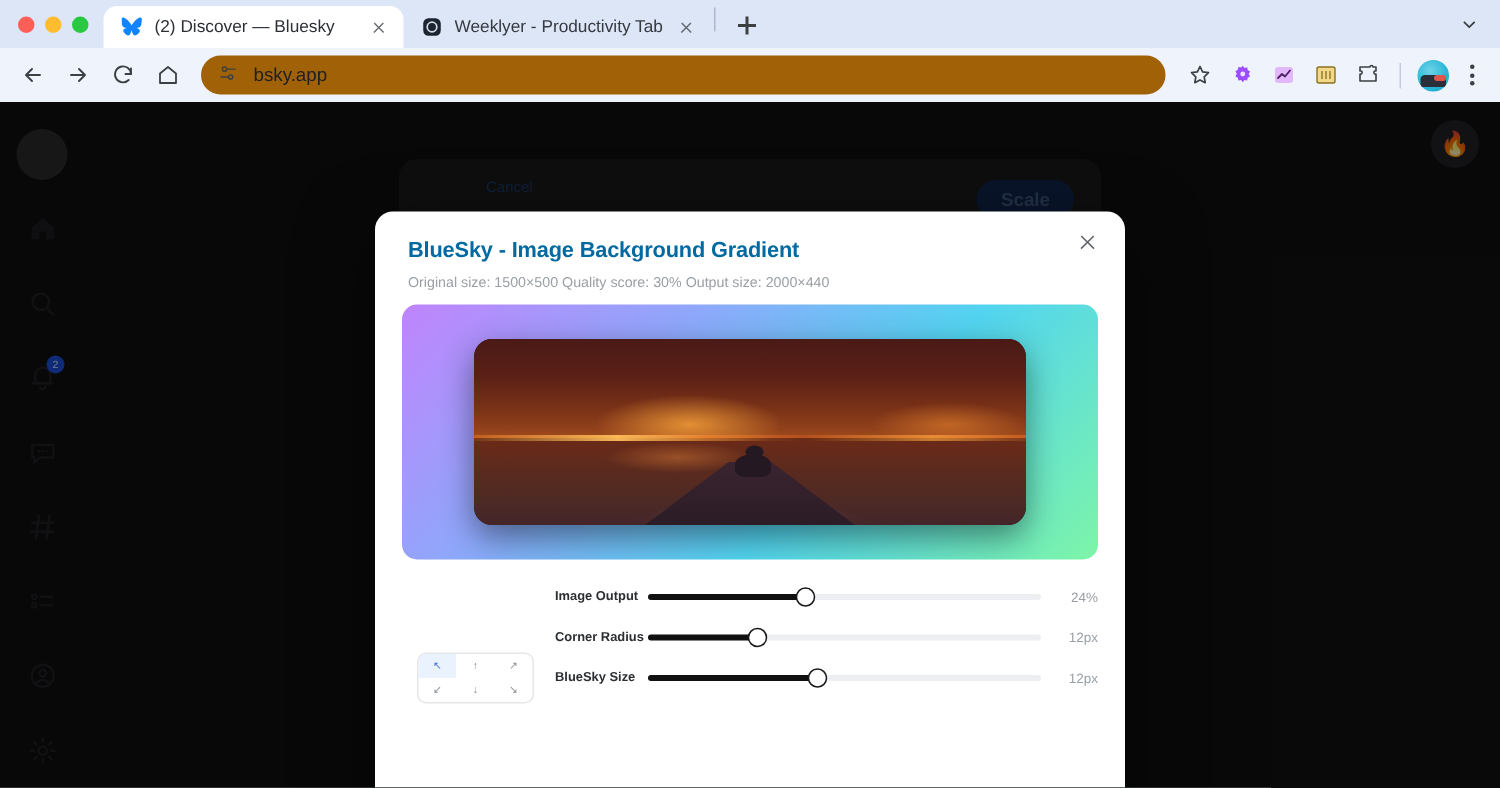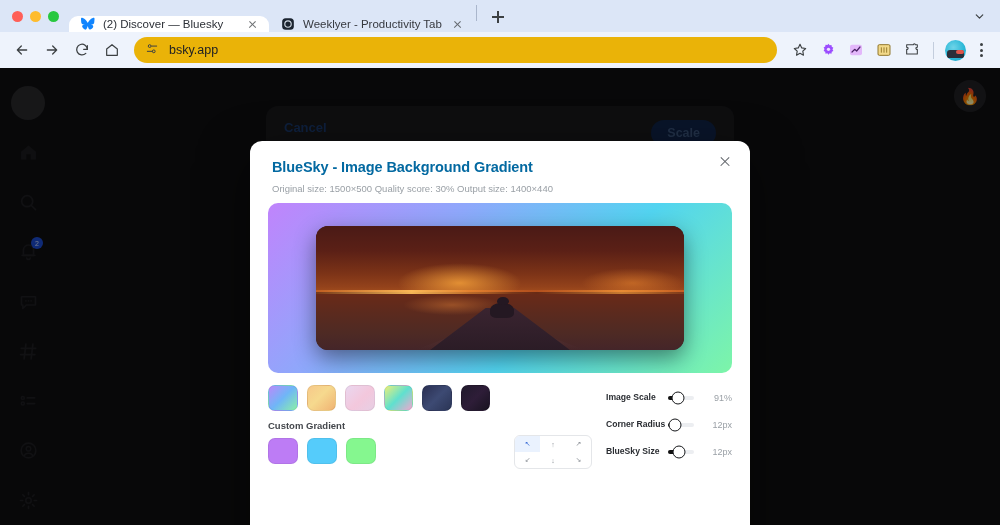--- a/index.html
+++ b/index.html
@@ -18,21 +18,21 @@
     display: flex; align-items: flex-end; padding-left: 10px; gap: 0;
     position: relative;
   }
   .traffic { display: flex; gap: 7px; align-items: center; height: 32px; padding: 0 10px 0 2px; }
   .dot { width: 11px; height: 11px; border-radius: 50%; }
   .dot.red { background: #ff5f57; }
   .dot.yellow { background: #febc2e; }
   .dot.green { background: #28c840; }
 
   .tab {
-    height: 16px; display: flex; align-items: center; gap: 8px;
+    height: 28px; display: flex; align-items: center; gap: 8px;
     padding: 0 9px 0 11px; border-radius: 9px 9px 0 0;
     font-size: 11.5px; color: #2b2f36; max-width: 250px; min-width: 200px;
     position: relative;
   }
   .tab.active { background: #ffffff; }
   .tab.inactive { background: transparent; color: #36393f; }
   .tab-favicon { width: 15px; height: 15px; flex: none; display:flex; align-items:center; justify-content:center;}
   .tab-title { flex: 1; white-space: nowrap; overflow: hidden; text-overflow: ellipsis; font-size: 11.5px; }
   .tab-close { width: 15px; height: 15px; flex: none; position: relative; opacity: .75; }
   .tab-close::before, .tab-close::after {
@@ -46,21 +46,21 @@
   .newtab::before { left: 7px; top: 12.4px; width: 12px; height: 1.5px; }
   .newtab::after { left: 12.3px; top: 7px; width: 1.5px; height: 12px; }
   .winmenu { position:absolute; right: 10px; bottom: 5px; width: 22px; height: 22px; display:flex; align-items:center; justify-content:center; }
 
   .toolbar {
     height: 36px; background: #eef3fc; display: flex; align-items: center;
     padding: 0 8px; gap: 2px; position: relative;
   }
   .navbtn { width: 28px; height: 28px; display:flex; align-items:center; justify-content:center; border-radius:50%; }
   .omnibox {
-    flex: 1; height: 26px; background: #eab308; border-radius: 14px; margin: 0 8px 0 6px;
+    flex: 1; height: 26px; background: #a16207; border-radius: 14px; margin: 0 8px 0 6px;
     display:flex; align-items:center; gap: 10px; padding: 0 12px 0 11px;
     font-size: 12.5px; color: #1f1f1f;
   }
   .omni-text { font-size: 12.5px; color: #202124; }
   .tb-icon { width: 26px; height: 26px; display:flex; align-items:center; justify-content:center; flex:none; }
   .tb-sep { width: 1px; height: 17px; background: #c3cddd; margin: 0 6px; }
   .profile-av {
     width: 21px; height: 21px; border-radius: 50%;
     background: radial-gradient(circle at 40% 35%, #6ed4e8, #28b6d6 60%, #1f9ec0);
     position: relative; overflow: hidden; flex:none;
@@ -91,21 +91,21 @@
   .bsky-logo { position:absolute; left:495px; top:80px; }
 
   .hash-mark { position:absolute; left: 703px; top: 80px; color:#2c2c30; font-size: 15px; font-weight:700;}
 
   
   .composer {
     position:absolute; left: 266px; top: 38px; width: 468px; height: 120px;
     background:#1a1a1d; border-radius: 12px 12px 0 0; padding: 14px 18px;
     display:flex; align-items:flex-start; justify-content:space-between;
   }
-  .composer-cancel { color:#1a3a6e; font-size: 13px; font-weight:700; }
+  .composer-cancel { color:#1a3a6e; font-size: 10px; font-weight:400;margin-left:40px; }
   .composer-post { background:#11264b; color:#3c567f; font-size:12.5px; font-weight:700; border-radius:14px; padding:6px 16px; }
 
   .scrim { position:absolute; inset:0; background: rgba(0,0,0,.45); }
 
   
   .modal {
     position:absolute; left: 250px; top: 73px; width: 500px; height: 460px;
     background:#ffffff; border-radius: 12px; box-shadow: 0 18px 50px rgba(0,0,0,.5);
     overflow: hidden;
   }
@@ -363,21 +363,21 @@
       <span class="composer-cancel">Cancel</span>
       <span class="composer-post">Scale</span>
     </div>
 
     <div class="scrim"></div>
 
     <div class="modal">
 
       <div class="modal-head">
         <div class="modal-title">BlueSky - Image Background Gradient</div>
-        <div class="modal-meta">Original size: 1500×500 Quality score: 30% Output size: 1400×440</div>
+        <div class="modal-meta">Original size: 1500×500 Quality score: 30% Output size: 2000×440</div>
         <div class="modal-close"></div>
       </div>
 
       <div class="preview-wrap" style="background: linear-gradient(135deg, rgb(192, 132, 252) 0%, rgb(142, 168, 251) 32%, rgb(82, 212, 240) 62%, rgb(125, 245, 168) 100%);">
         <div class="preview-inner">
           <div class="photo">
             <div class="sky"></div>
             <div class="sky-glow"></div>
             <div class="sky-glow2"></div>
             <div class="horizon"></div>
@@ -386,54 +386,38 @@
             <div class="pier-edge"></div>
             <div class="pier"></div>
             <div class="person-body"></div>
             <div class="person-head"></div>
           </div>
         </div>
       </div>
 
       <div class="controls">
 
-        <div class="swatch-col">
-          <div class="swatch-row">
-            <div class="swatch" style="background: linear-gradient(135deg, rgb(185, 139, 250), rgb(111, 182, 247) 50%, rgb(139, 240, 168));"></div>
-            <div class="swatch" style="background: linear-gradient(135deg, rgb(247, 201, 138), rgb(246, 217, 142) 45%, rgb(240, 179, 115));"></div>
-            <div class="swatch" style="background: linear-gradient(135deg, rgb(234, 215, 239), rgb(243, 199, 220) 55%, rgb(231, 207, 228));"></div>
-            <div class="swatch" style="background: linear-gradient(135deg, rgb(233, 239, 122), rgb(95, 224, 207) 50%, rgb(240, 168, 207));"></div>
-            <div class="swatch" style="background: linear-gradient(135deg, rgb(42, 47, 82), rgb(61, 74, 115) 50%, rgb(43, 53, 86));"></div>
-            <div class="swatch" style="background: linear-gradient(135deg, rgb(33, 26, 44), rgb(46, 29, 56) 50%, rgb(24, 19, 32));"></div>
-          </div>
-          <div class="custom-label">Custom Gradient</div>
-          <div class="custom-row">
-            <div class="cswatch" style="background: rgb(189, 124, 245);"></div>
-            <div class="cswatch" style="background: rgb(85, 204, 251);"></div>
-            <div class="cswatch" style="background: rgb(133, 247, 143);"></div>
-          </div>
-        </div>
 
         <div class="dirgrid">
           <div class="dircell sel">↖</div>
           <div class="dircell">↑</div>
           <div class="dircell">↗</div>
           <div class="dircell">↙</div>
           <div class="dircell">↓</div>
           <div class="dircell">↘</div>
         </div>
 
         <div class="sliders">
           <div class="srow">
-            <span class="slabel">Image Scale</span>
+            <span class="slabel">Image Output</span>
             <span class="strack">
               <span class="sfill" style="width: 40%;"></span>
               <span class="sthumb" style="left: 40%;"></span>
             </span>
-            <span class="sval">91%</span>
+            <span class="sval">24%</span>
           </div>
           <div class="srow" style="height:32px">
             <span class="slabel">Corner Radius</span>
             <span class="strack">
               <span class="sfill" style="width: 28%;"></span>
               <span class="sthumb" style="left: 28%;"></span>
             </span>
             <span class="sval">12px</span>
           </div>
           <div class="srow">

